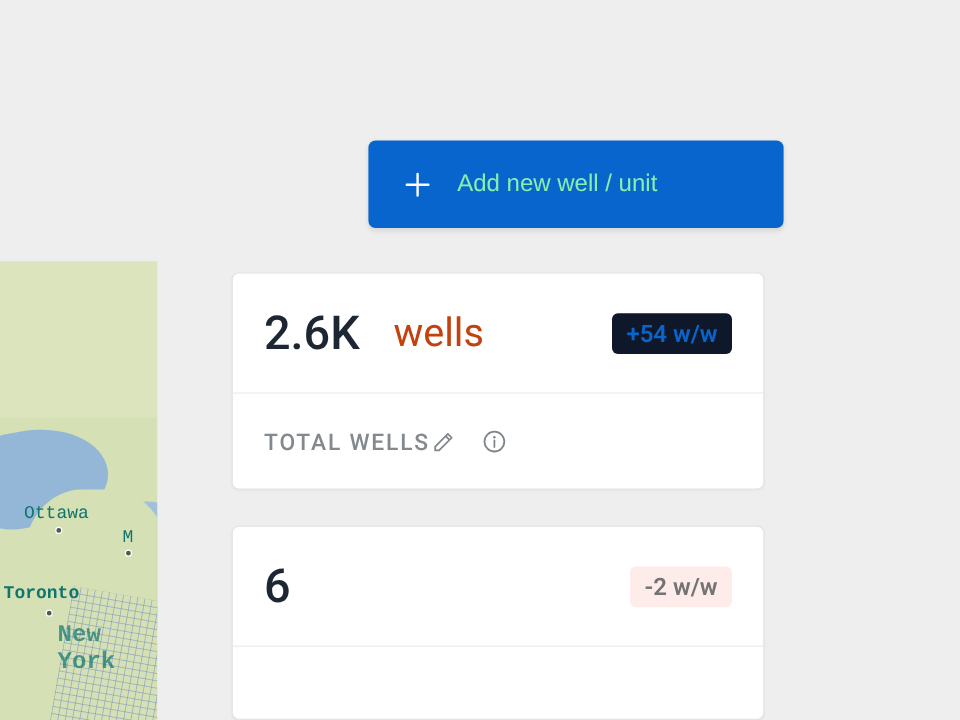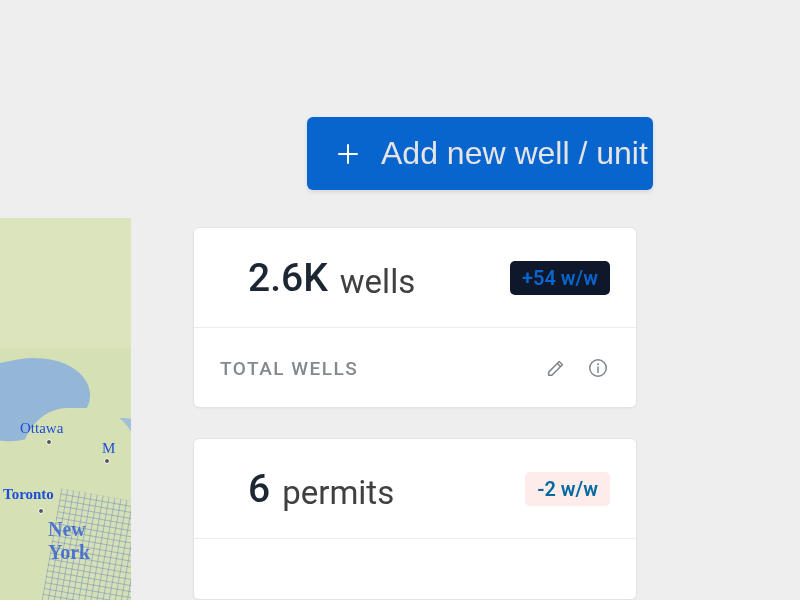--- a/index.html
+++ b/index.html
@@ -29,22 +29,22 @@
   }
   .add-btn .plus-icon {
     width: 22px;
     height: 22px;
     display: flex;
     align-items: center;
     justify-content: center;
   }
   .add-btn .plus-icon svg { display: block; }
   .add-btn .label {
-    color: #e5e5e5;
-    font-size: 32px;
+    color: #86efac;
+    font-size: 20px;
     font-weight: 400;
   }
 
   
   .map-sliver {
     position: absolute;
     left: 0;
     top: 218px;
     width: 131px;
     height: 382px;
@@ -81,22 +81,22 @@
     background-image:
       linear-gradient(0deg, rgba(60,100,200,0.5) 1px, transparent 1px),
       linear-gradient(90deg, rgba(60,100,200,0.5) 1px, transparent 1px);
     background-size: 6px 6px;
     transform: rotate(10deg);
     opacity: 0.7;
   }
   .map-sliver .city {
     position: absolute;
     font-size: 15px;
-    color: #1d4ed8;
-    font-family: Liberation Serif, serif;
+    color: #0f766e;
+    font-family: Liberation Mono, monospace;
   }
   .map-sliver .city.ottawa { left: 20px; top: 202px; }
   .map-sliver .city.toronto { left: 3px; top: 268px; font-weight: bold; text-align: right; }
   .map-sliver .city.mon { left: 102px; top: 222px; }
   .map-sliver .city.ny { left: 48px; top: 300px; font-weight: bold; opacity: 0.7; font-size: 20px; }
   .map-sliver .dot {
     position: absolute;
     width: 6px; height: 6px; border-radius: 50%;
     background: #555;
     border: 1px solid #fff;
@@ -122,55 +122,53 @@
   .card .top {
     height: 100px;
     display: flex;
     align-items: center;
     justify-content: space-between;
     padding: 0 26px 0 26px;
     border-bottom: 1px solid #ececec;
   }
   .card .metric {
     display: flex;
-    align-items: flex-end;
-    gap: 12px;
-    margin-left: 28px;
+    align-items: center;
+    gap: 28px;
   }
   .card .metric .value {
     font-size: 39px;
     font-weight: 500;
     color: #1c2733;
   }
   .card .metric .unit {
     font-size: 33px;
     font-weight: 400;
-    color: #404040;
+    color: #c2410c;
   }
   .badge {
     font-size: 20px;
     font-weight: 600;
     padding: 5px 12px;
     border-radius: 5px;
     white-space: nowrap;
   }
   .badge.positive {
     color: #0965ce;
     background: #0f172a;
   }
   .badge.negative {
-    color: #0369a1;
+    color: #737373;
     background: #fdecea;
   }
 
   .card .bottom {
     height: 80px;
     display: flex;
     align-items: center;
-    justify-content: space-between;
     padding: 0 26px;
   }
   .card .bottom .label {
     font-size: 19px;
     letter-spacing: 1.5px;
     color: #82898f;
     font-weight: 500;
   }
   .card .bottom .actions {
     display: flex;
@@ -247,20 +245,19 @@
         </span>
       </button>
     </div>
   </div>
 </div>
 
 <div class="card card-permits">
   <div class="top">
     <div class="metric">
       <span class="value">6</span>
-      <span class="unit">permits</span>
     </div>
     <span class="badge negative">-2 w/w</span>
   </div>
   <div class="bottom">
     
   </div>
 </div>
 
 </body></html>

